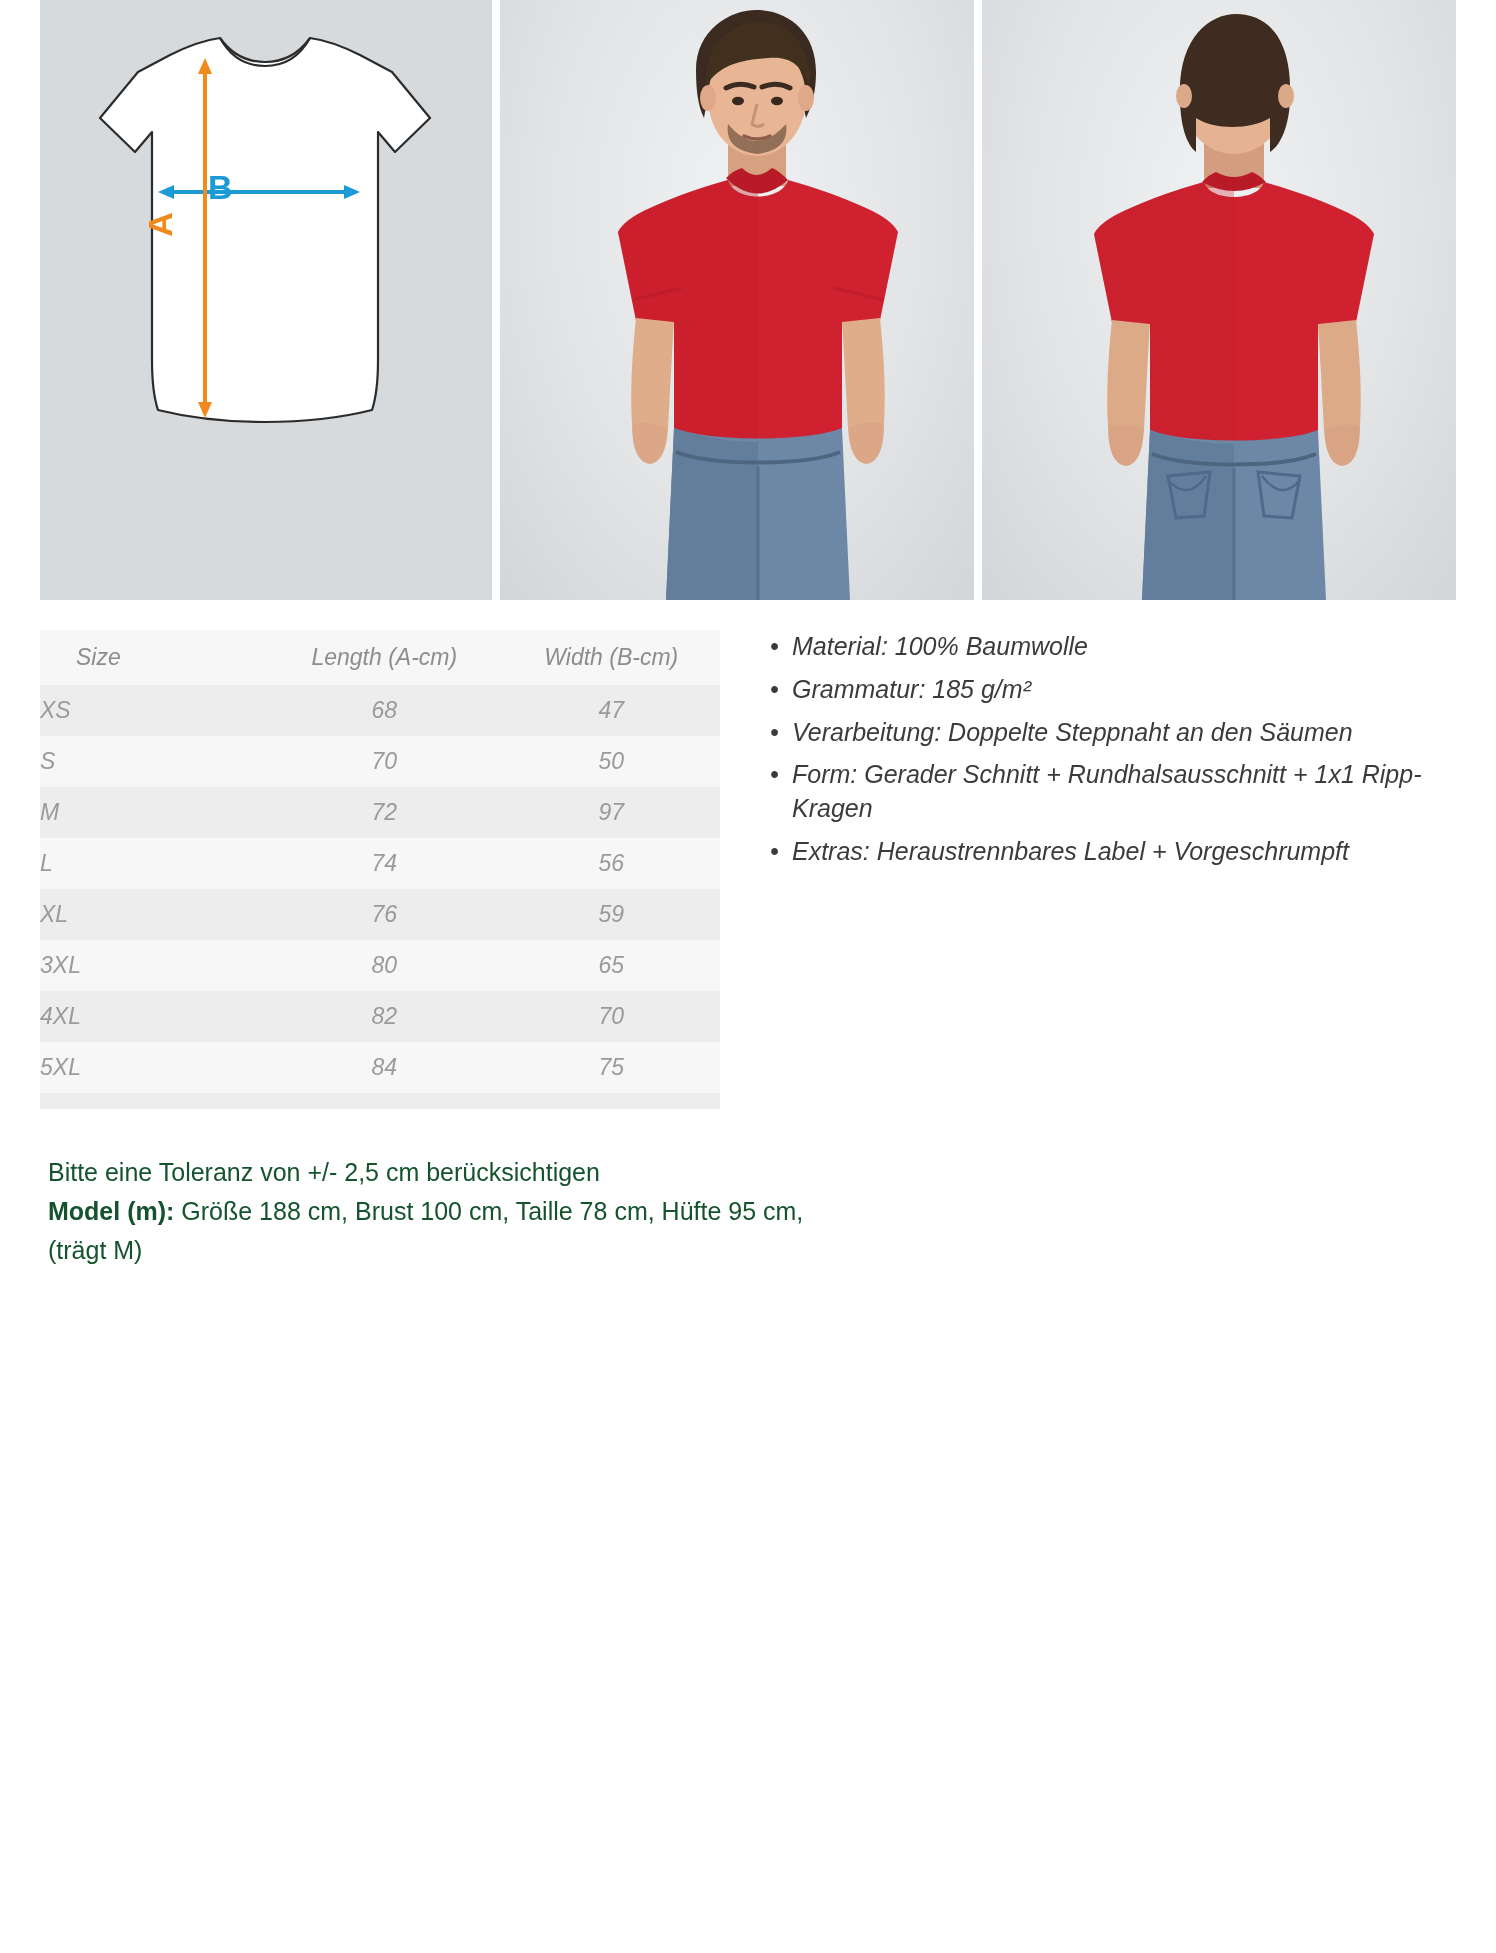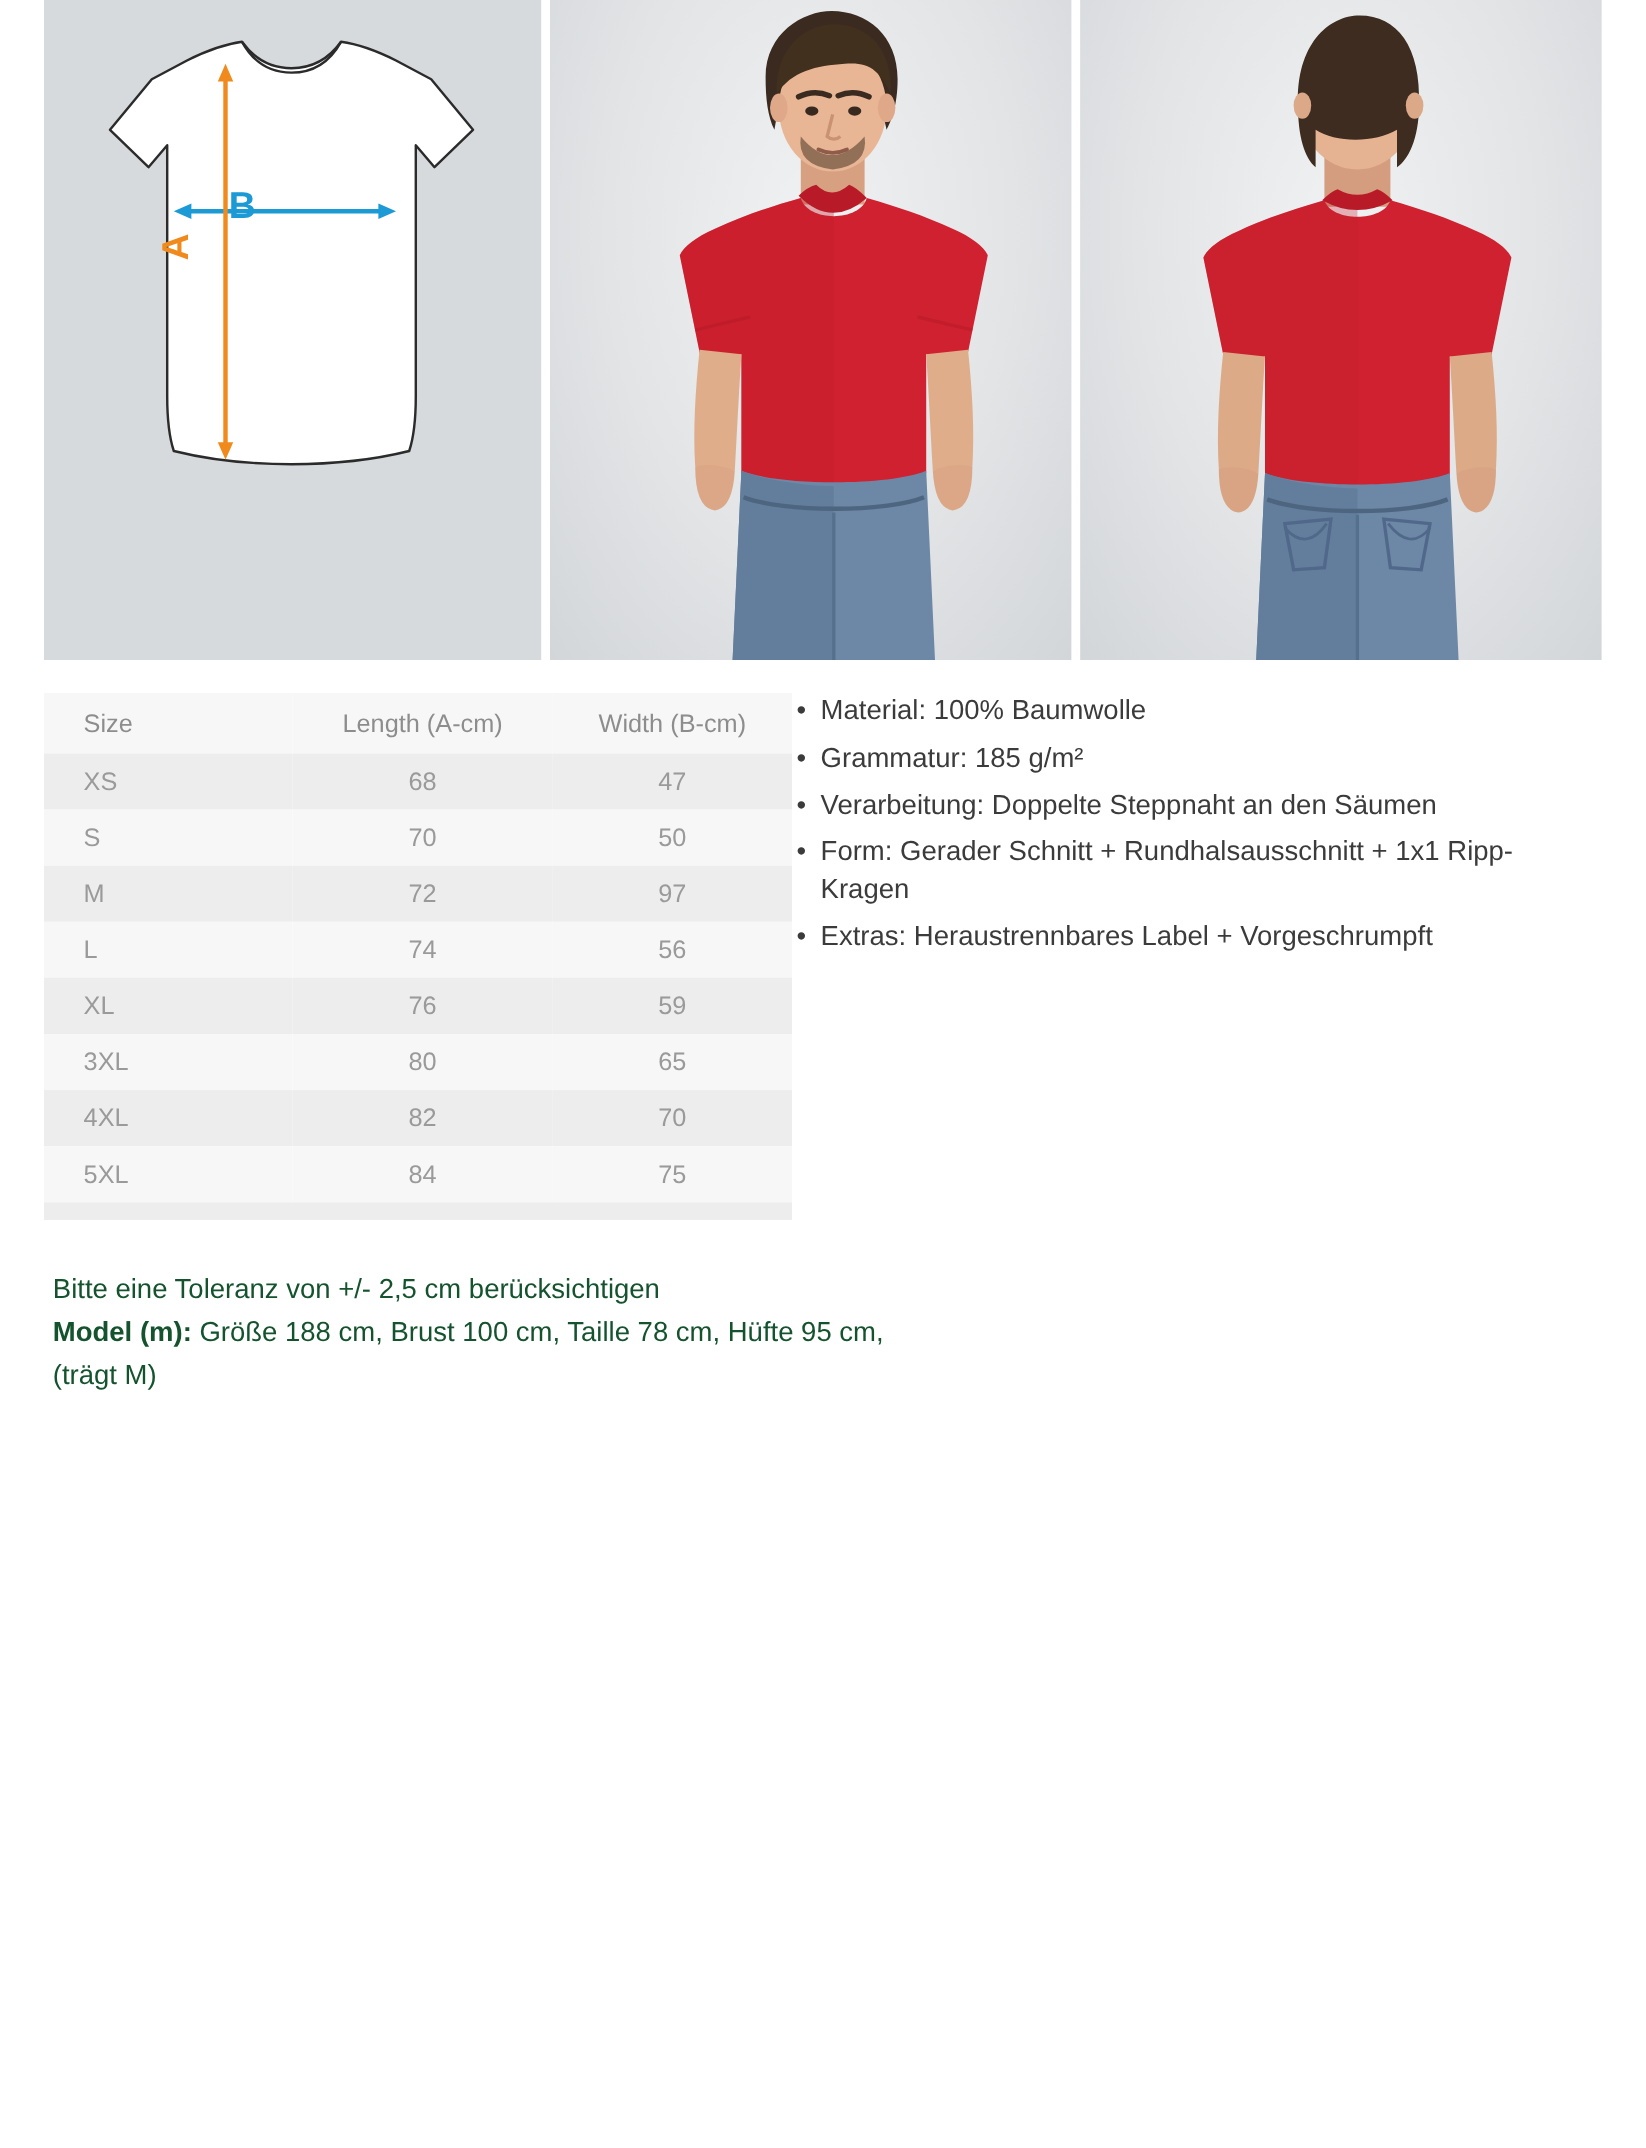--- a/index.html
+++ b/index.html
@@ -64,20 +64,22 @@
     position: absolute;
     inset: 0;
     background: radial-gradient(ellipse at 50% 35%, #f0f1f2 0%, #e2e4e6 55%, #d3d6d9 100%);
   }
 
   
   .content {
     display: flex;
     padding: 30px 40px 0 40px;
     box-sizing: border-box;
+    gap: 46px;
+    font-style: italic;
   }
 
   
   .size-table {
     width: 680px;
     border-collapse: collapse;
     font-size: 23px;
     color: #8d8d8d;
   }
   .size-table th {
@@ -87,21 +89,21 @@
     color: #8d8d8d;
     font-size: 23px;
     background: #f7f7f7;
   }
   .size-table th.col-size { text-align: left; padding-left: 36px; width: 190px; }
   .size-table td {
     text-align: center;
     padding: 12px 0;
     color: #9a9a9a;
   }
-  .size-table td.col-size { text-align: left; padding-left: 36px; }
+  .size-table td.col-size { text-align: left; }
   .size-table tbody tr:nth-child(odd) { background: #ededed; }
   .size-table tbody tr:nth-child(even) { background: #f7f7f7; }
   .table-tail {
     width: 680px;
     height: 16px;
     background: #ededed;
   }
 
   
   .desc {

